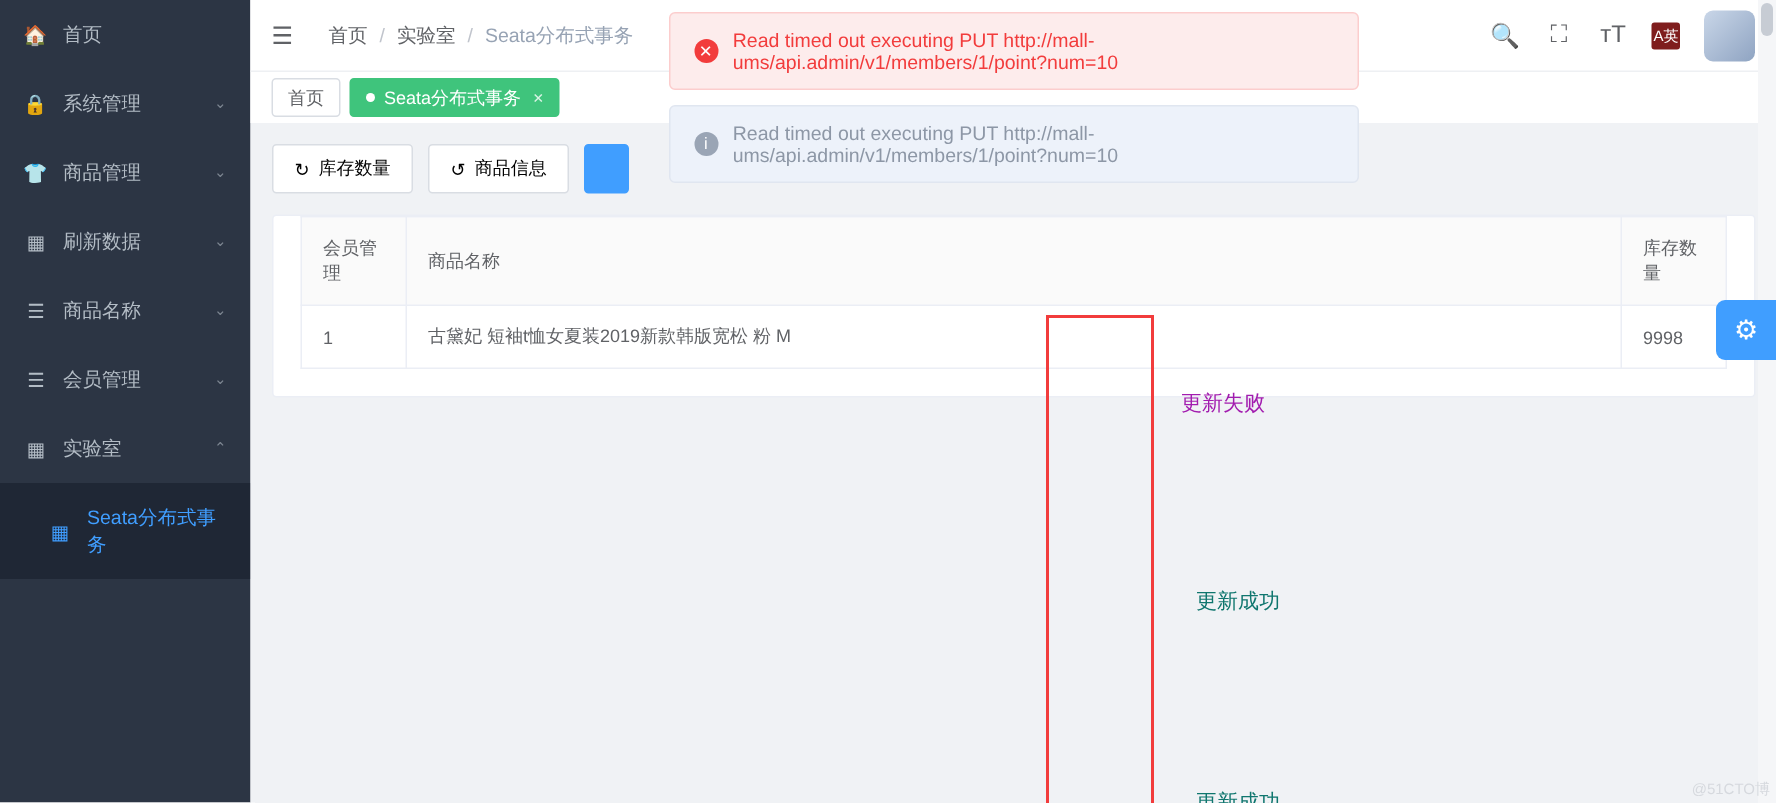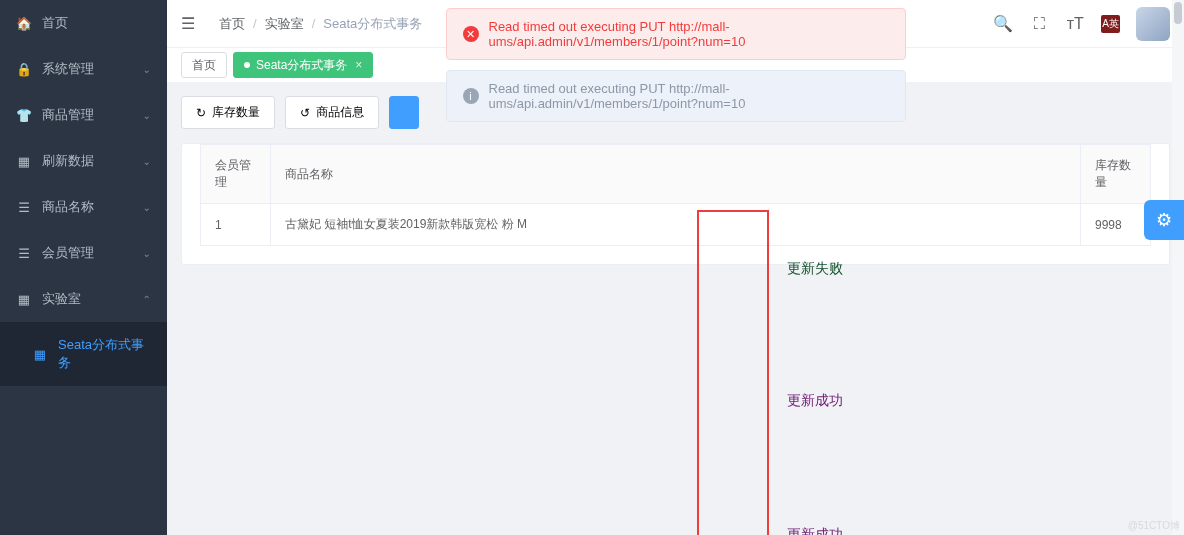--- a/index.html
+++ b/index.html
@@ -52,22 +52,22 @@
     .tbl th, .tbl td { text-align: left; padding: 12px 14px; border: 1px solid #ebeef5; font-size: 12px; }
     .tbl th { background: #fafafa; font-weight: 500; color: #606266; }
     .tbl td { color: #606266; }
     .status-tag { display: inline-block; padding: 4px 10px; background: #f4f4f5; color: #909399; border-radius: 3px; font-size: 11px; }
     
     
     .red-box { position: absolute; border: 2px solid #f23c3c; pointer-events: none; }
     
     
     .annot { position: absolute; font-size: 14px; font-weight: 500; pointer-events: none; }
-    .annot.red { color: #14532d; }
-    .annot.green { color: #701a75; }
+    .annot.red { color: #a21caf; }
+    .annot.green { color: #0f766e; margin-left: 10px; }
     
     
     .toasts { position: absolute; top: 8px; left: 50%; transform: translateX(-50%); display: flex; flex-direction: column; gap: 10px; z-index: 50; }
     .toast { display: flex; align-items: center; padding: 10px 16px; border-radius: 4px; font-size: 13px; width: 460px; }
     .toast.error { background: #fdecec; color: #f23c3c; border: 1px solid #fccdcd; }
     .toast.info  { background: #edf2fa; color: #8d97a6; border: 1px solid #e0e6f0; }
     .toast .t-icon { width: 16px; height: 16px; border-radius: 50%; margin-right: 10px; display: flex; align-items: center; justify-content: center; font-size: 11px; color: #fff; flex-shrink: 0; }
     .toast.error .t-icon { background: #f23c3c; }
     .toast.info  .t-icon { background: #9aa5b5; }
     

